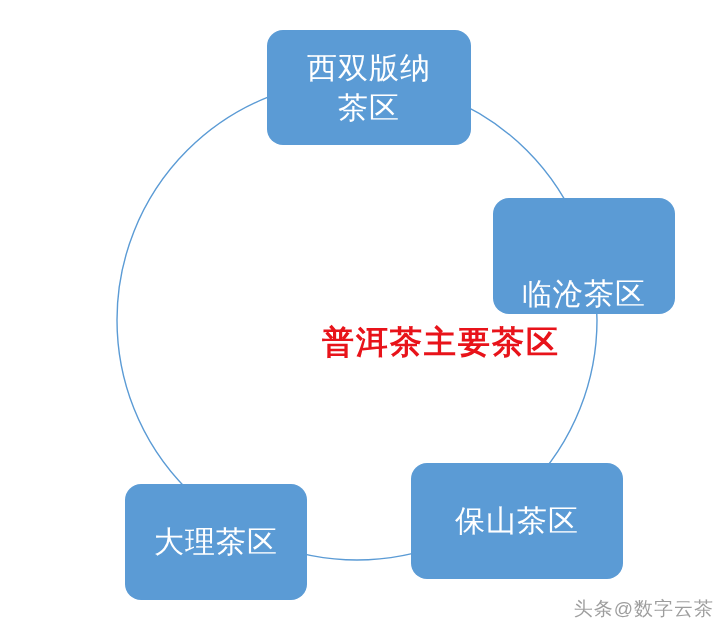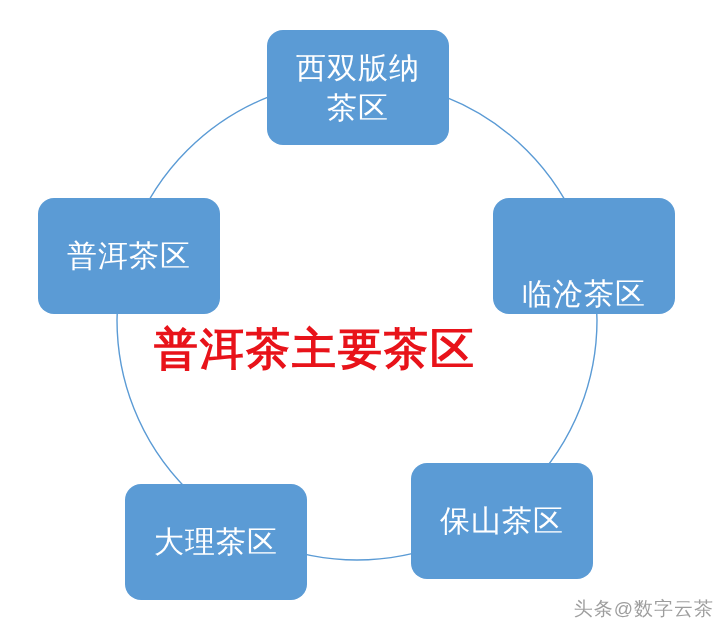--- a/index.html
+++ b/index.html
@@ -41,56 +41,56 @@
     color: #ffffff;
     font-size: 30px;
     line-height: 1.32;
     letter-spacing: 1px;
     font-weight: 400;
     white-space: pre-line;
   }
   #node-xishuangbanna {
     left: 267px;
     top: 30px;
-    width: 182px;
+    width: 204px;
     height: 115px;
   }
   #node-lincang {
     left: 493px;
     top: 198px;
     width: 182px;
     height: 116px;
     align-items: flex-end;
   }
   #node-baoshan {
     left: 411px;
     top: 463px;
-    width: 182px;
+    width: 212px;
     height: 116px;
   }
   #node-dali {
     left: 125px;
     top: 484px;
     width: 182px;
     height: 116px;
   }
   #node-puer {
     left: 38px;
     top: 198px;
     width: 182px;
     height: 116px;
   }
   #center-title {
     position: absolute;
     left: 154px;
     top: 322px;
     width: 406px;
-    text-align: left;
+    text-align: right;
     color: #e8131a;
-    font-size: 44px;
+    font-size: 32px;
     font-weight: bold;
     letter-spacing: 2px;
     line-height: 1.25;
     font-family: "Liberation Serif", "DejaVu Serif", serif;
   }
   #watermark {
     position: absolute;
     right: 14px;
     bottom: 12px;
     color: #2b2b2b;
@@ -120,21 +120,18 @@
   </div>
 
   <div class="node-box" id="node-baoshan">
     <span class="node-label">保山茶区</span>
   </div>
 
   <div class="node-box" id="node-dali">
     <span class="node-label">大理茶区</span>
   </div>
 
-  <div class="node-box" id="node-puer">
-    <span class="node-label">普洱茶区</span>
-  </div>
 
   <div id="center-title">普洱茶主要茶区</div>
 
   <div id="watermark">头条@数字云茶</div>
 
 </div>
 
 </body></html>

